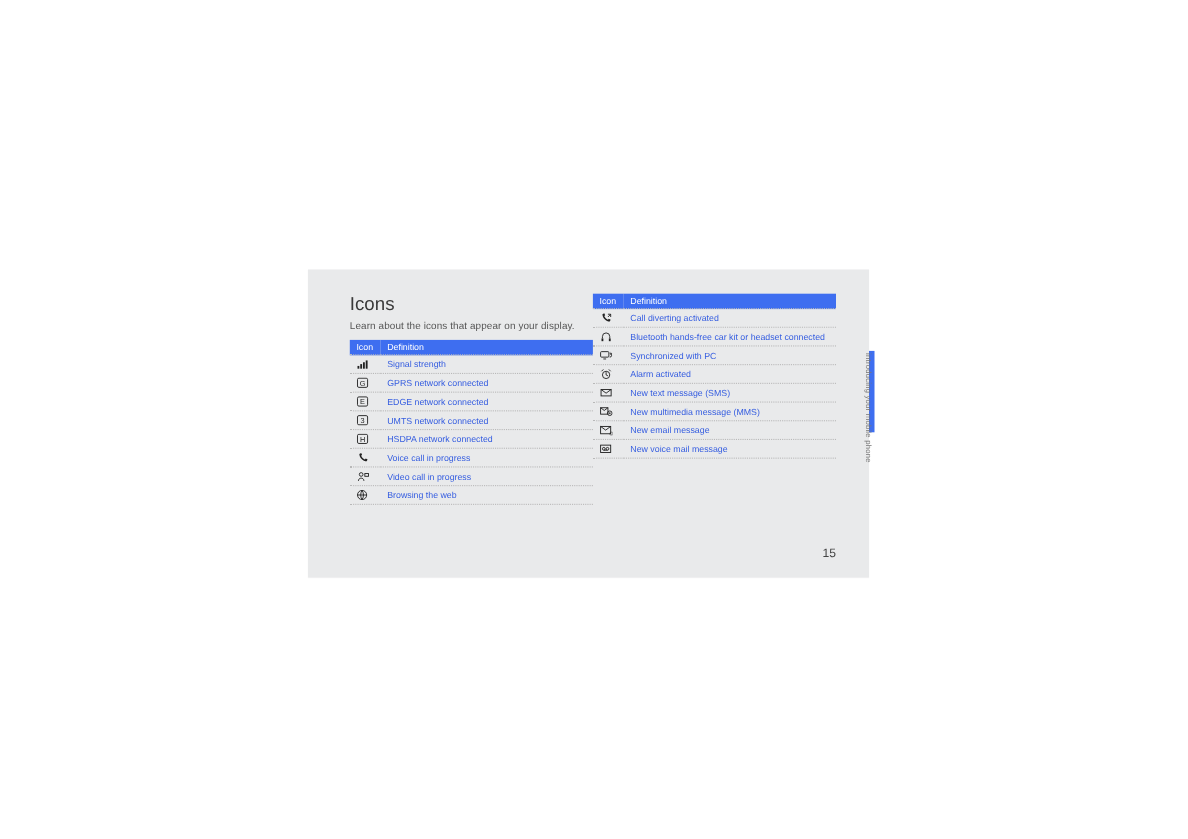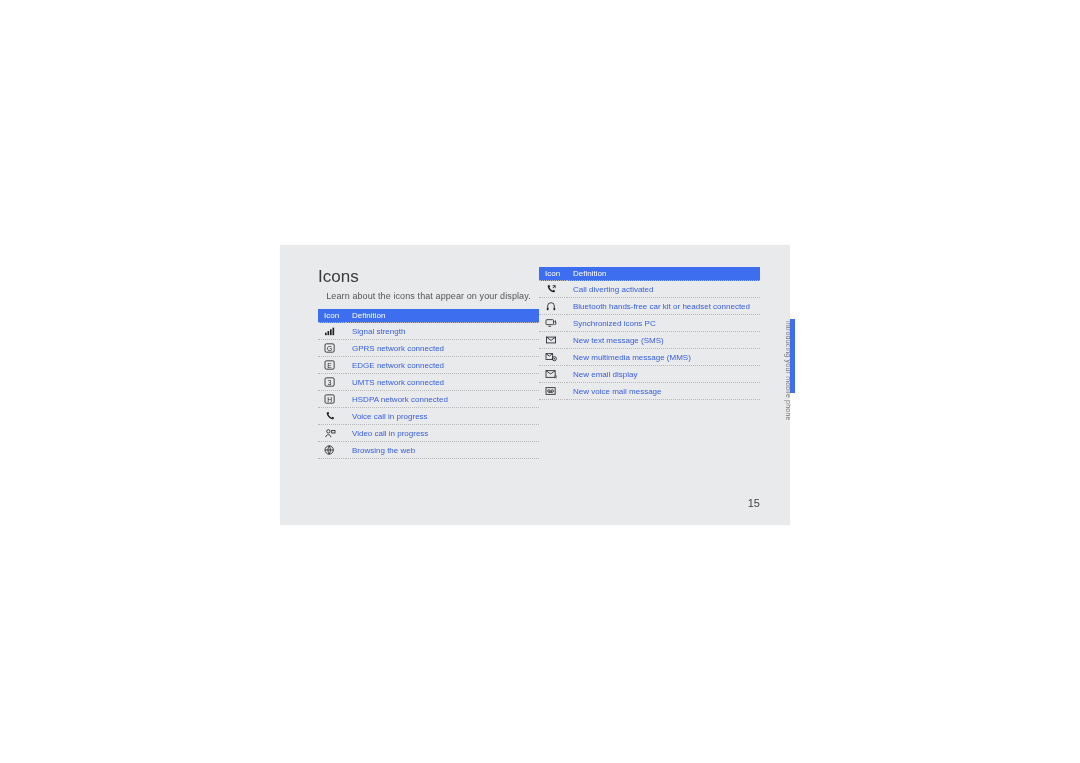--- a/index.html
+++ b/index.html
@@ -25,21 +25,20 @@
     font-size: 17px;
     font-weight: 400;
     color: #3a3a3a;
     margin-bottom: 4px;
   }
   .intro {
     font-size: 9px;
     color: #555;
     margin-bottom: 8px;
     letter-spacing: 0.1px;
-    text-align: center;
   }
   table.icon-table {
     width: 100%;
     border-collapse: collapse;
     font-size: 8px;
   }
   table.icon-table thead th {
     background: #3e6ef0;
     color: #fff;
     text-align: left;
@@ -202,21 +201,29 @@
                     </svg></span></td>
                 <td>Bluetooth hands-free car kit or headset connected</td>
               </tr>
               <tr>
                 <td class="icon-cell"><span class="ico"><svg viewBox="0 0 14 12" fill="none" stroke="#222" stroke-width="1">
                       <rect x="1" y="2" width="9" height="6" rx="1"></rect>
                       <path d="M4 10h3"></path>
                       <path d="M11 4a2 2 0 1 1 0 4"></path>
                       <path d="M12 3l1 1-1 1"></path>
                     </svg></span></td>
-                <td>Synchronized icons PC</td>
+                <td>Synchronized with PC</td>
+              </tr>
+              <tr>
+                <td class="icon-cell"><span class="ico"><svg viewBox="0 0 14 12" fill="none" stroke="#222" stroke-width="1">
+                      <circle cx="7" cy="7" r="4"></circle>
+                      <path d="M7 4v3l2 1"></path>
+                      <path d="M2 3l2-2M12 3l-2-2"></path>
+                    </svg></span></td>
+                <td>Alarm activated</td>
               </tr>
               <tr>
                 <td class="icon-cell"><span class="ico"><svg viewBox="0 0 14 12" fill="none" stroke="#222" stroke-width="1">
                       <rect x="1.5" y="2.5" width="11" height="7"></rect>
                       <path d="M1.5 2.5l5.5 4l5.5-4"></path>
                     </svg></span></td>
                 <td>New text message (SMS)</td>
               </tr>
               <tr>
                 <td class="icon-cell"><span class="ico"><svg viewBox="0 0 14 12" fill="none" stroke="#222" stroke-width="1">
@@ -226,21 +233,21 @@
                       <path d="M10 8l2 0M11 7l0 2" stroke-width="0.8"></path>
                     </svg></span></td>
                 <td>New multimedia message (MMS)</td>
               </tr>
               <tr>
                 <td class="icon-cell"><span class="ico"><svg viewBox="0 0 14 12" fill="none" stroke="#222" stroke-width="1">
                       <rect x="1" y="2" width="11" height="8"></rect>
                       <path d="M1 2l5.5 4L12 2"></path>
                       <text x="10.5" y="11" font-size="5" fill="#222" stroke="none" font-family="Arial">@</text>
                     </svg></span></td>
-                <td>New email display</td>
+                <td>New email message</td>
               </tr>
               <tr>
                 <td class="icon-cell"><span class="ico"><svg viewBox="0 0 14 12" fill="none" stroke="#222" stroke-width="1">
                       <rect x="1" y="2" width="11" height="8"></rect>
                       <circle cx="4.5" cy="6" r="1.5"></circle>
                       <circle cx="8.5" cy="6" r="1.5"></circle>
                       <path d="M4.5 7.5h4"></path>
                     </svg></span></td>
                 <td>New voice mail message</td>
               </tr>

